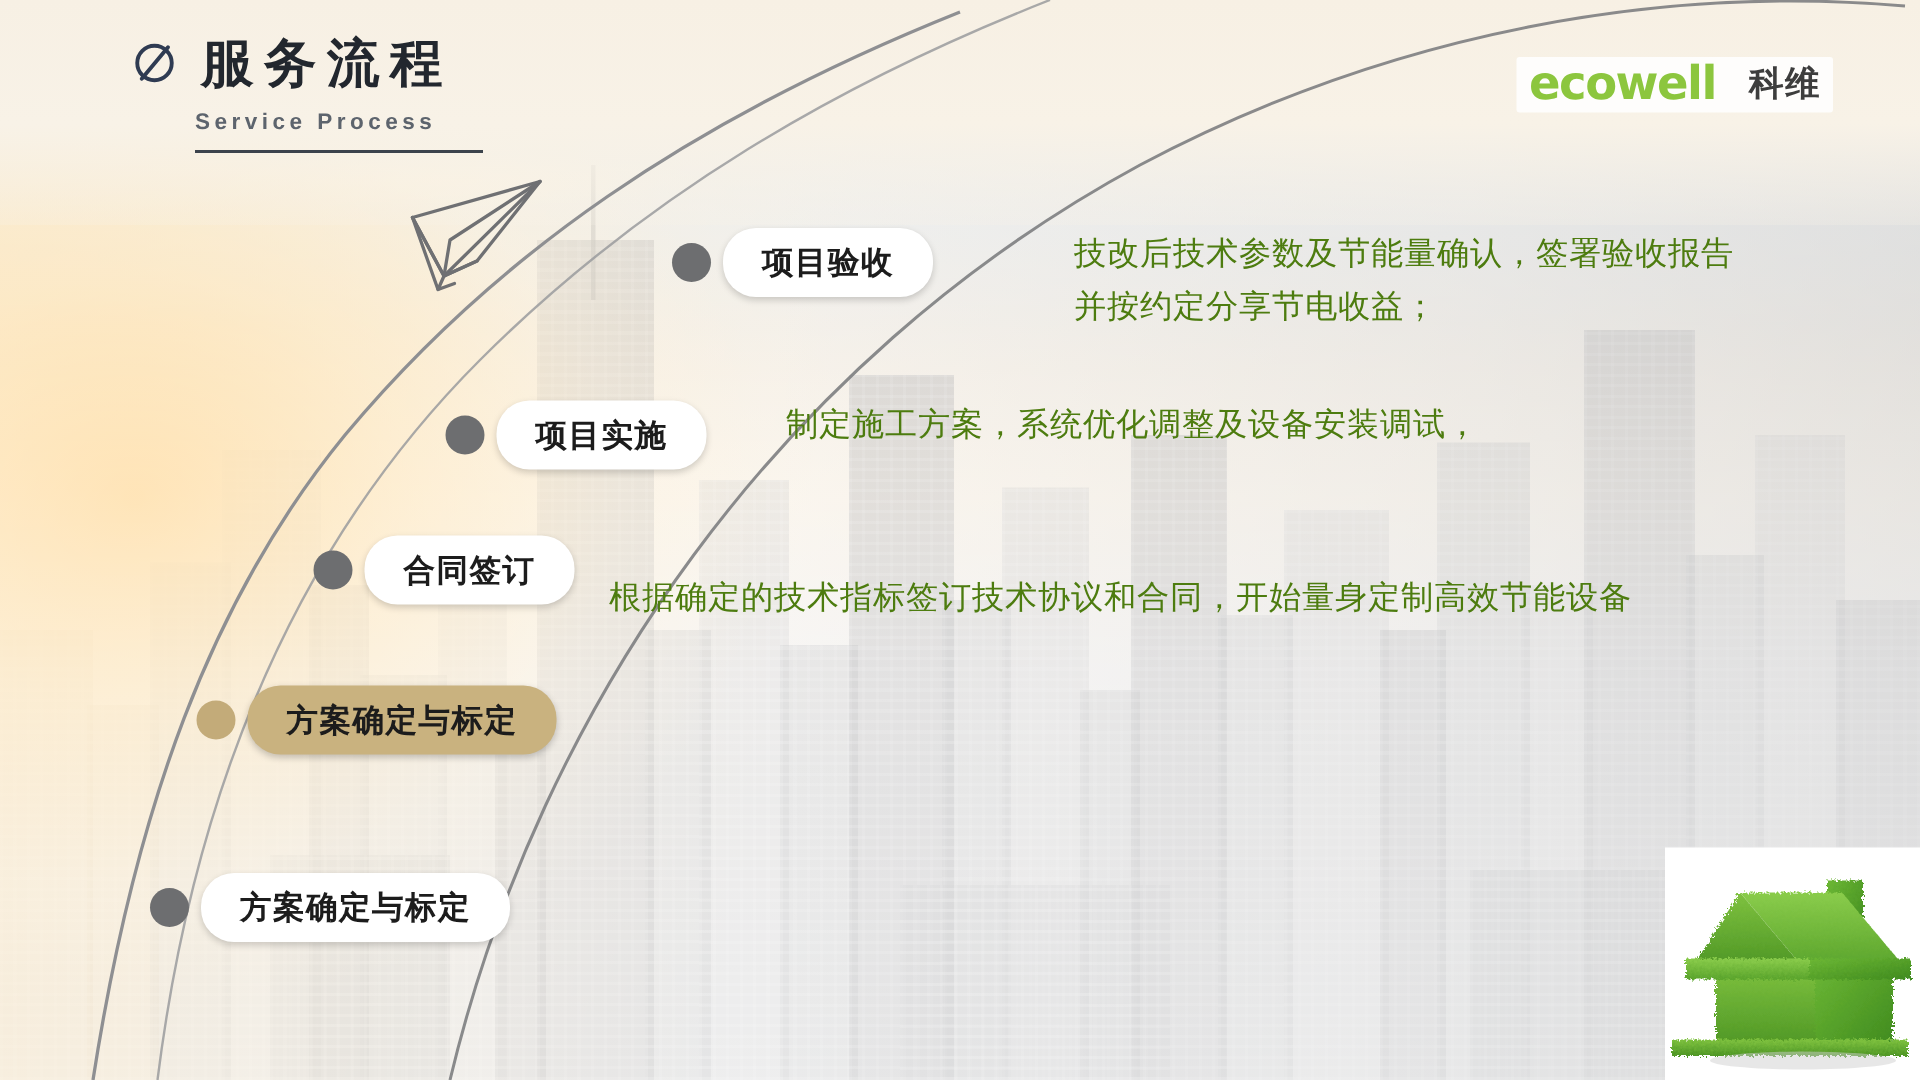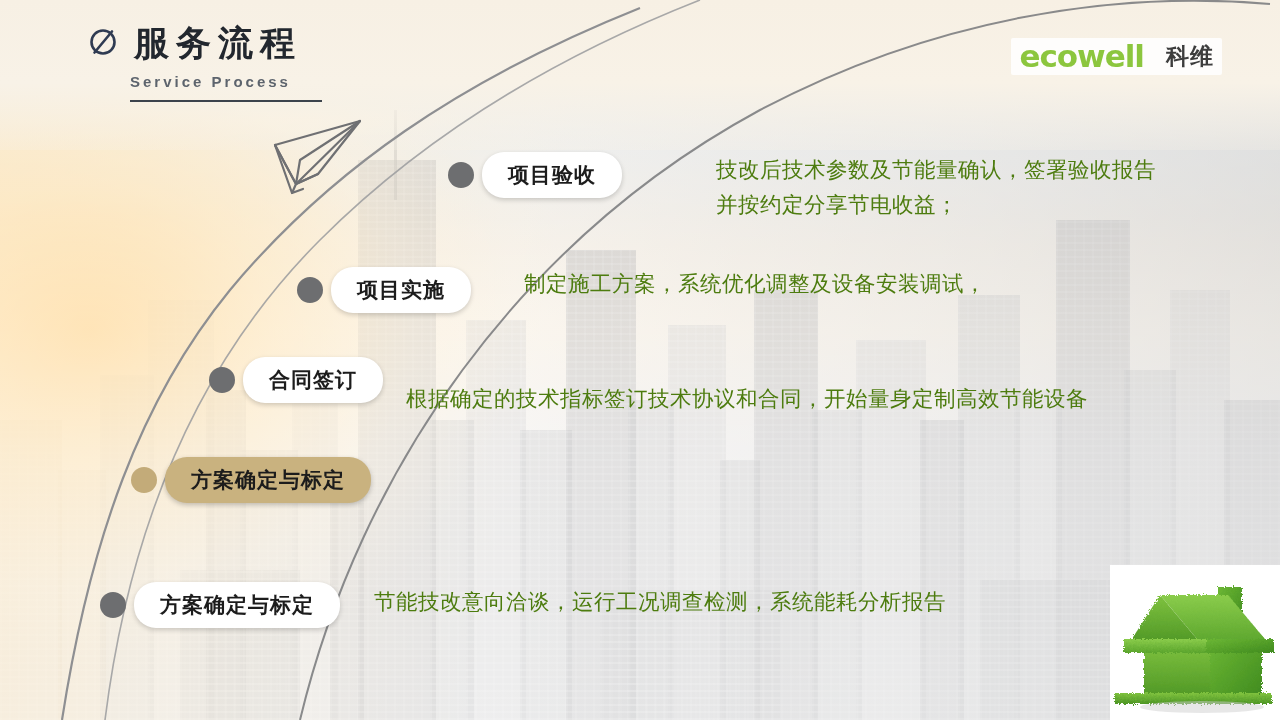--- a/index.html
+++ b/index.html
@@ -233,23 +233,20 @@
 
   <div class="step" style="left:131px;top:457px;">
     <span class="dot tan"></span>
     <span class="pill tan">方案确定与标定</span>
   </div>
 
   <div class="step" style="left:100px;top:582px;">
     <span class="dot"></span>
     <span class="pill">方案确定与标定</span>
   </div>
-  <div class="desc" style="left:374px;top:584px;">
-    <div>节能技改意向洽谈，运行工况调查检测，系统能耗分析报告</div>
-  </div>
 
   <div class="house">
     <svg width="170" height="155" viewBox="0 0 170 155">
       <defs>
         <linearGradient id="gA" x1="0" y1="0" x2="0" y2="1">
           <stop offset="0" stop-color="#7fc23f"></stop>
             <stop offset="1" stop-color="#4e9625"></stop>
         </linearGradient>
         <linearGradient id="gB" x1="0" y1="0" x2="1" y2="1">
           <stop offset="0" stop-color="#6cb734"></stop>

